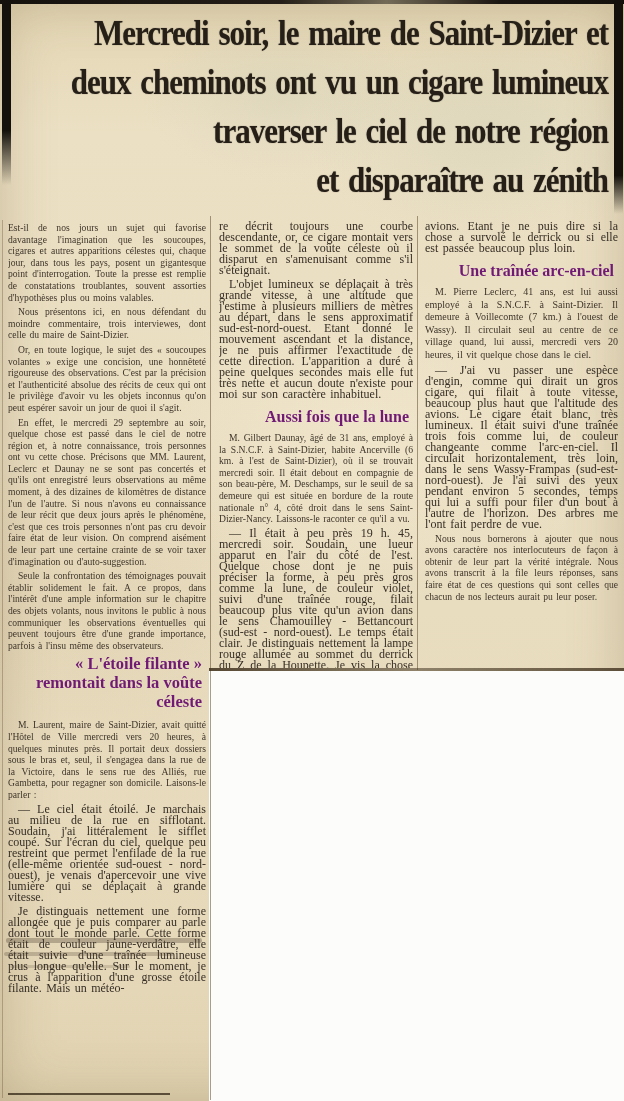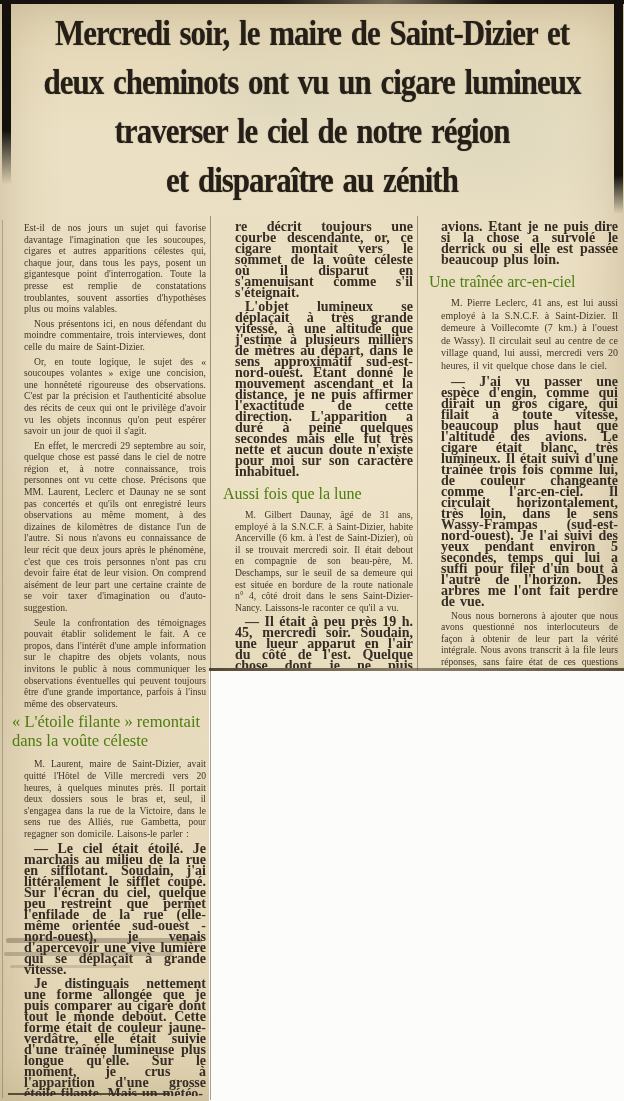--- a/index.html
+++ b/index.html
@@ -26,37 +26,37 @@
     background:linear-gradient(180deg,#14110d 0%,#14110d 82%,rgba(20,17,13,0) 100%);}
   .divider{position:absolute;width:1px;background:rgba(96,78,50,0.55);}
   .div-left{left:2px;top:220px;height:878px;background:rgba(96,78,50,0.35);}
   .div-1{left:210px;top:216px;height:884px;}
   .div-2{left:417px;top:216px;height:454px;}
   .clip-bottom{position:absolute;left:209px;top:668px;width:415px;height:3px;
     background:linear-gradient(90deg,rgba(70,56,36,.9),rgba(70,56,36,.55) 50%,rgba(70,56,36,.85));}
   .bottom-rule{position:absolute;left:8px;top:1093px;width:162px;height:2px;background:rgba(60,48,30,0.8);}
 
   
-  .headline{position:absolute;left:16px;top:8px;width:592px;text-align:center;
+  .headline{position:absolute;left:16px;top:8px;width:592px;text-align:right;
     color:#251f18;font-weight:700;}
   .headline .hl{display:block;font-size:31px;line-height:49px;letter-spacing:-1px;word-spacing:3px;
     transform:scaleY(1.16);text-shadow:0 0 1px rgba(37,31,24,0.55);white-space:nowrap;}
 
   
   .col{position:absolute;overflow:hidden;color:#3e352a;}
   .col-1{left:8px;top:222px;width:198px;height:874px;}
   .col-2{left:219px;top:221px;width:194px;height:447px;}
   .col-3{left:425px;top:221px;width:193px;height:447px;}
 
-  .para{margin:0 0 3px 16px;font-size:9.6px;line-height:11.6px;text-align:justify;text-indent:10px;
+  .para{margin:0 0 3px 0;font-size:9.6px;line-height:11.6px;text-align:justify;text-indent:10px;
     word-spacing:1px;}
   .para.first{text-indent:0;}
-  .para.q{font-weight:700;font-size:14px;line-height:11px;color:#362e25;word-spacing:1.5px;}
+  .para.q{font-weight:400;font-size:12px;line-height:11px;color:#362e25;word-spacing:1.5px;}
   .para.loose{font-size:10px;line-height:12.6px;}
-  .subhead{font-weight:400;font-size:16px;line-height:19px;text-align:left;color:#4d7c0f;
+  .subhead{font-weight:700;font-size:16px;line-height:19px;text-align:right;color:#701a75;
     margin:7px 4px 6px 4px;text-indent:0;}
   .subhead.big{font-size:16.5px;margin-top:0;margin-bottom:8px;}
 
   
   .smudge{position:absolute;background:rgba(70,58,44,0.32);filter:blur(0.6px);border-radius:2px;}
   .smudge-1{left:6px;top:938px;width:196px;height:5px;}
   .smudge-2{left:4px;top:952px;width:170px;height:4px;opacity:.8;}
   .smudge-3{left:10px;top:965px;width:120px;height:3px;opacity:.55;}
 </style>
 </head>
@@ -84,35 +84,35 @@
 
   <div class="col col-1">
     <p class="para first">Est-il de nos jours un sujet qui favorise davantage l'imagination que les soucoupes, cigares et autres apparitions célestes qui, chaque jour, dans tous les pays, posent un gigantesque point d'interrogation. Toute la presse est remplie de constatations troublantes, souvent assorties d'hypothèses plus ou moins valables.</p>
     <p class="para">Nous présentons ici, en nous défendant du moindre commentaire, trois interviewes, dont celle du maire de Saint-Dizier.</p>
     <p class="para">Or, en toute logique, le sujet des « soucoupes volantes » exige une concision, une honnêteté rigoureuse des observations. C'est par la précision et l'authenticité absolue des récits de ceux qui ont le privilège d'avoir vu les objets inconnus qu'on peut espérer savoir un jour de quoi il s'agit.</p>
     <p class="para">En effet, le mercredi 29 septembre au soir, quelque chose est passé dans le ciel de notre région et, à notre connaissance, trois personnes ont vu cette chose. Précisons que MM. Laurent, Leclerc et Daunay ne se sont pas concertés et qu'ils ont enregistré leurs observations au même moment, à des dizaines de kilomètres de distance l'un de l'autre. Si nous n'avons eu connaissance de leur récit que deux jours après le phénomène, c'est que ces trois personnes n'ont pas cru devoir faire état de leur vision. On comprend aisément de leur part une certaine crainte de se voir taxer d'imagination ou d'auto-suggestion.</p>
     <p class="para">Seule la confrontation des témoignages pouvait établir solidement le fait. A ce propos, dans l'intérêt d'une ample information sur le chapitre des objets volants, nous invitons le public à nous communiquer les observations éventuelles qui peuvent toujours être d'une grande importance, parfois à l'insu même des observateurs.</p>
     <h2 class="subhead big">« L'étoile filante » remontait dans la voûte céleste</h2>
     <p class="para">M. Laurent, maire de Saint-Dizier, avait quitté l'Hôtel de Ville mercredi vers 20 heures, à quelques minutes près. Il portait deux dossiers sous le bras et, seul, il s'engagea dans la rue de la Victoire, dans le sens rue des Alliés, rue Gambetta, pour regagner son domicile. Laisons-le parler :</p>
     <p class="para q">— Le ciel était étoilé. Je marchais au milieu de la rue en sifflotant. Soudain, j'ai littéralement le sifflet coupé. Sur l'écran du ciel, quelque peu restreint que permet l'enfilade de la rue (elle-même orientée sud-ouest - nord-ouest), je venais d'apercevoir une vive lumière qui se déplaçait à grande vitesse.</p>
-    <p class="para q">Je distinguais nettement une forme allongée que je puis comparer au cigare dont tout le monde debout. Cette forme était de couleur jaune-verdâtre, elle était suivie d'une traînée lumineuse plus longue qu'elle. Sur le moment, je crus à l'apparition d'une grosse étoile filante. Mais un météo-</p>
+    <p class="para q">Je distinguais nettement une forme allongée que je puis comparer au parle dont tout le monde parle. Cette forme était de couleur jaune-verdâtre, elle était suivie d'une traînée lumineuse plus longue qu'elle. Sur le moment, je crus à l'apparition d'une grosse étoile filante. Mais un météo-</p>
   </div>
 
   <div class="col col-2">
     <p class="para first q">re décrit toujours une courbe descendante, or, ce cigare montait vers le sommet de la voûte céleste où il disparut en s'amenuisant comme s'il s'éteignait.</p>
     <p class="para q">L'objet lumineux se déplaçait à très grande vitesse, à une altitude que j'estime à plusieurs milliers de mètres au départ, dans le sens approximatif sud-est-nord-ouest. Etant donné le mouvement ascendant et la distance, je ne puis affirmer l'exactitude de cette direction. L'apparition a duré à peine quelques secondes mais elle fut très nette et aucun doute n'existe pour moi sur son caractère inhabituel.</p>
     <h2 class="subhead">Aussi fois que la lune</h2>
     <p class="para">M. Gilbert Daunay, âgé de 31 ans, employé à la S.N.C.F. à Saint-Dizier, habite Ancerville (6 km. à l'est de Saint-Dizier), où il se trouvait mercredi soir. Il était debout en compagnie de son beau-père, M. Deschamps, sur le seuil de sa demeure qui est située en bordure de la route nationale n° 4, côté droit dans le sens Saint-Dizier-Nancy. Laissons-le raconter ce qu'il a vu.</p>
     <p class="para q">— Il était à peu près 19 h. 45, mercredi soir. Soudain, une lueur apparut en l'air du côté de l'est. Quelque chose dont je ne puis préciser la forme, à peu près gros comme la lune, de couleur violet, suivi d'une traînée rouge, filait beaucoup plus vite qu'un avion dans le sens Chamouilley - Bettancourt (sud-est - nord-ouest). Le temps était clair. Je distinguais nettement la lampe rouge allumée au sommet du derrick du Z de la Houpette. Je vis la chose assez à l'aplomb de cette lampe rouge à la hauteur où volent normalement les</p>
   </div>
 
   <div class="col col-3">
     <p class="para first q">avions. Etant je ne puis dire si la chose a survolé le derrick ou si elle est passée beaucoup plus loin.</p>
     <h2 class="subhead">Une traînée arc-en-ciel</h2>
     <p class="para loose">M. Pierre Leclerc, 41 ans, est lui aussi employé à la S.N.C.F. à Saint-Dizier. Il demeure à Voillecomte (7 km.) à l'ouest de Wassy). Il circulait seul au centre de ce village quand, lui aussi, mercredi vers 20 heures, il vit quelque chose dans le ciel.</p>
     <p class="para q">— J'ai vu passer une espèce d'engin, comme qui dirait un gros cigare, qui filait à toute vitesse, beaucoup plus haut que l'altitude des avions. Le cigare était blanc, très lumineux. Il était suivi d'une traînée trois fois comme lui, de couleur changeante comme l'arc-en-ciel. Il circulait horizontalement, très loin, dans le sens Wassy-Frampas (sud-est-nord-ouest). Je l'ai suivi des yeux pendant environ 5 secondes, temps qui lui a suffi pour filer d'un bout à l'autre de l'horizon. Des arbres me l'ont fait perdre de vue.</p>
-    <p class="para">Nous nous bornerons à ajouter que nous avons questionné nos interlocuteurs de façon à obtenir de leur part la vérité intégrale. Nous avons transcrit à la file leurs réponses, sans faire état de ces questions qui sont celles que chacun de nos lecteurs aurait pu leur poser.</p>
+    <p class="para">Nous nous bornerons à ajouter que nous avons caractère nos interlocuteurs de façon à obtenir de leur part la vérité intégrale. Nous avons transcrit à la file leurs réponses, sans faire état de ces questions qui sont celles que chacun de nos lecteurs aurait pu leur poser.</p>
   </div>
 
   <div class="smudge smudge-1"></div>
   <div class="smudge smudge-2"></div>
   <div class="smudge smudge-3"></div>
 </div>
 
 </body></html>

